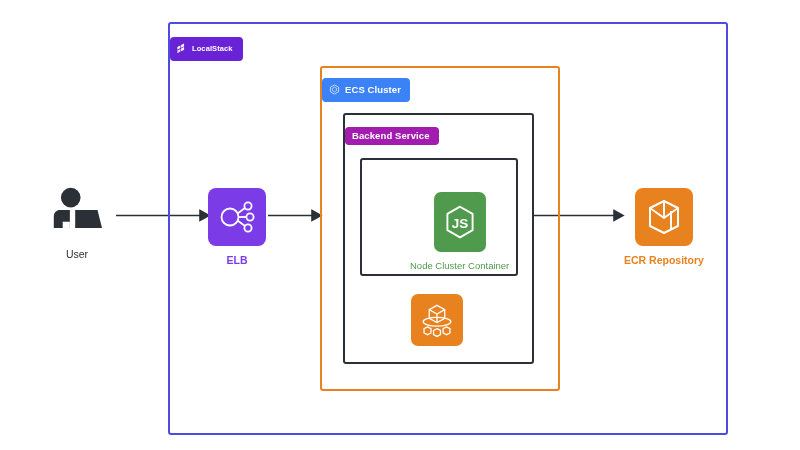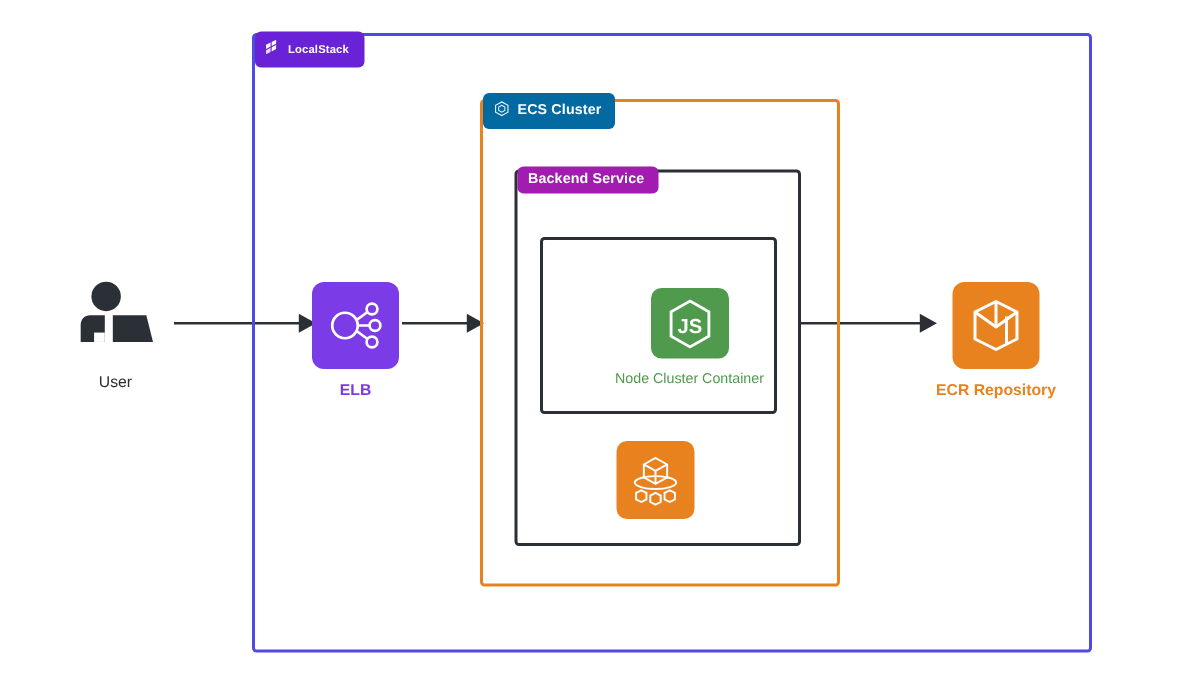--- a/index.html
+++ b/index.html
@@ -48,36 +48,37 @@
   
   .badge {
     position: absolute;
     display: flex;
     align-items: center;
     gap: 5px;
     padding: 4px 9px 4px 7px;
     border-radius: 4px;
     white-space: nowrap;
     line-height: 1;
+    margin-top: 16px;
   }
   .badge-label {
     font-size: 9.5px;
     font-weight: bold;
     letter-spacing: 0.1px;
     color: #ffffff;
   }
   .badge-localstack {
     left: 170px; top: 21px;
     background: #6a22d6;
     padding: 4px 10px 4px 6px;
   }
   .badge-localstack .badge-label { font-size: 7.5px; }
   .badge-ecs {
     left: 322px; top: 62px;
-    background: #0369a1;
+    background: #3b82f6;
   }
   .badge-service {
     left: 345px; top: 111px;
     background: #a21caf;
   }
   .badge-taskdef {
     left: 362px; top: 157px;
     background: #232830;
   }
 
@@ -113,21 +114,21 @@
   .node-user   { left: 48px;  top: 186px; }
   .node-user .node-caption { color: #2b2f36; }
   .node-elb    { left: 208px; top: 188px; }
   .node-elb .node-caption { color: #7b3ce8; font-weight: bold; }
   .node-ecr    { left: 624px; top: 188px; }
   .node-ecr .node-caption { color: #e8821e; font-weight: bold; }
   .node-nodesrv{ left: 410px; top: 192px; }
   .node-nodesrv .node-caption { color: #4f9a4c; font-size: 9.5px; }
   .node-ecssvc { left: 411px; top: 294px; }
 
-  .node-nodesrv .tile { width: 52px; height: 47px; border-radius: 7px; }
+  .node-nodesrv .tile { width: 52px; height: 60px; border-radius: 7px; }
   .node-ecssvc .tile  { width: 52px; height: 52px; border-radius: 7px; }
 
   
   .connector { position: absolute; }
 </style>
 </head>
 <body>
 
 <div class="canvas">
 

